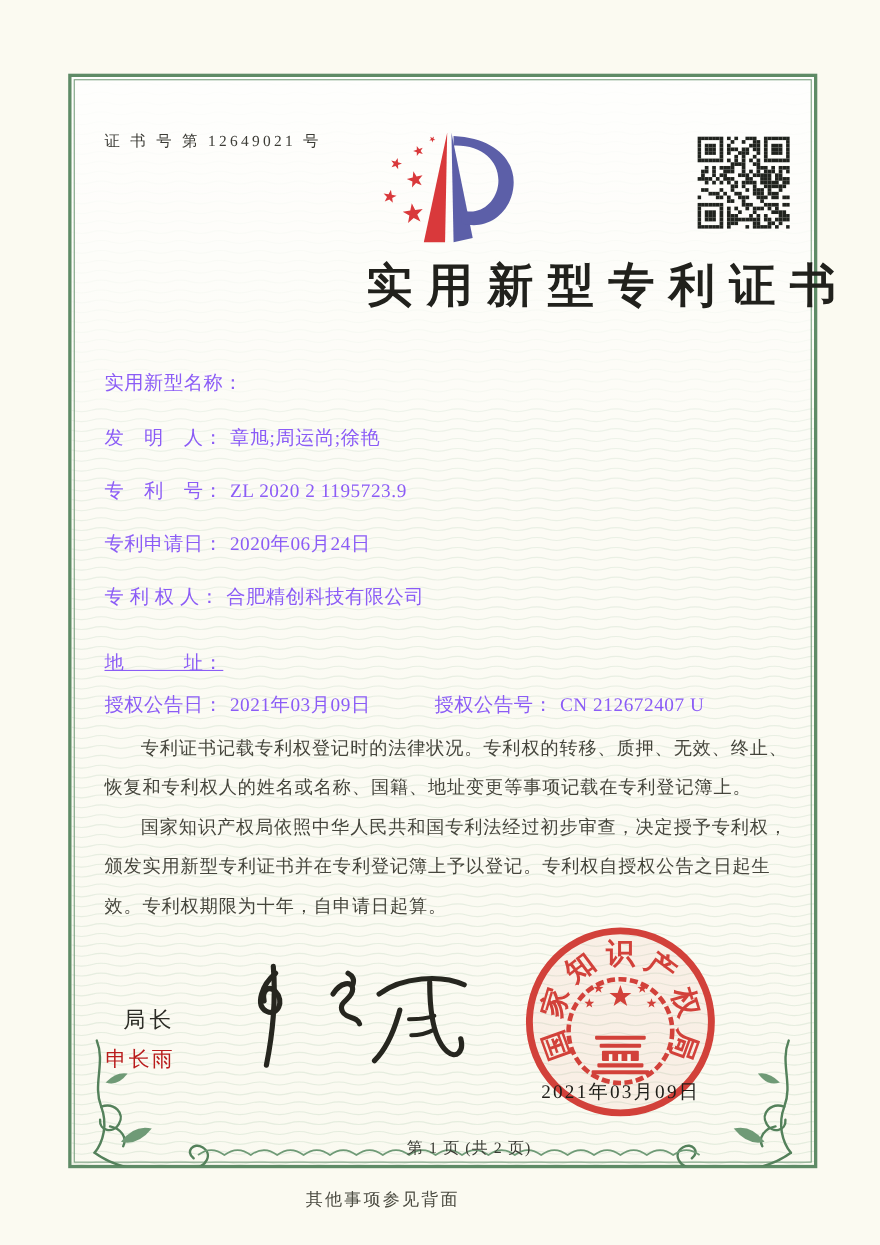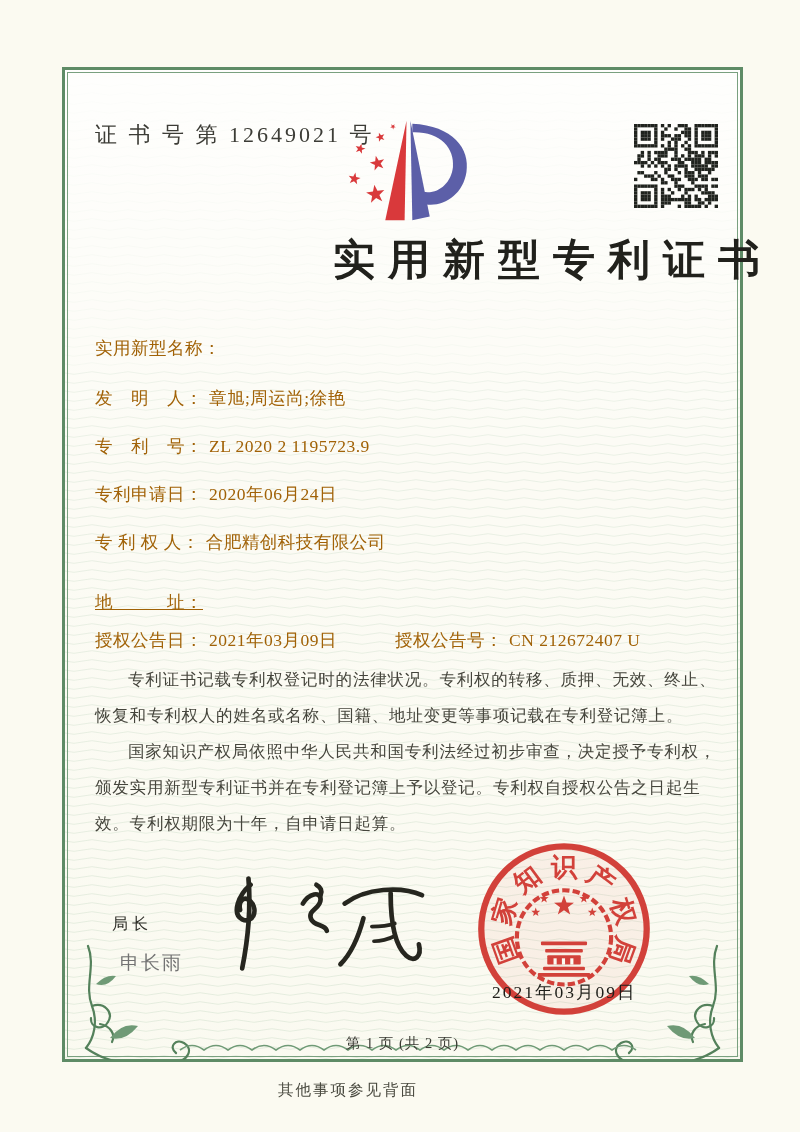--- a/index.html
+++ b/index.html
@@ -19,62 +19,62 @@
     background:linear-gradient(180deg, rgba(255,255,255,.85) 0%, rgba(255,255,255,.25) 40%, rgba(244,248,236,.1) 100%);
   }
   .frame-inner{
     position:absolute;inset:2px;
     border:1px solid #79a07f;
   }
   .waves{position:absolute;left:65px;top:70px;width:676px;height:990px;pointer-events:none;}
   
   .cert-no{
     position:absolute;left:95px;top:120px;
-    font-size:22px;letter-spacing:3px;color:#3c3c36;
+    font-size:14px;letter-spacing:3px;color:#3c3c36;
   }
   .logo{position:absolute;left:335px;top:116px;width:145px;height:112px;}
   .qr{position:absolute;left:634px;top:124px;width:84px;height:84px;}
   .title{
     position:absolute;left:62px;top:232px;width:681px;
     text-align:right;font-size:42px;font-weight:600;color:#21211c;
     letter-spacing:13px;text-indent:13px;margin-left:30px;
   }
   
   .fields{position:absolute;left:95px;top:0;width:620px;}
-  .frow{position:absolute;display:flex;align-items:flex-start;font-size:17.5px;color:#a16207;}
+  .frow{position:absolute;display:flex;align-items:flex-start;font-size:17.5px;color:#8b5cf6;}
   .frow .lab{flex:0 0 auto;white-space:pre;letter-spacing:.5px;}
   .frow .val{margin-left:6px;letter-spacing:.5px;line-height:1.45;}
   .r-name{top:336px;}
   .r-inventor{top:386px;}
   .r-patno{top:434px;}
   .r-filing{top:482px;}
   .r-patentee{top:530px;}
   .r-address{top:590px;text-decoration:underline;}
   .r-address .val{width:462px;}
   .r-grant{top:628px;width:620px;}
   .pair2{position:absolute;left:300px;top:0;display:flex;justify-content:space-between;}
   
   .legal{
     position:absolute;left:95px;top:662px;width:622px;
     font-size:16.5px;line-height:2.18;color:#45453c;letter-spacing:.8px;
   }
   .legal p{margin:0;text-indent:2em;}
   
-  .director{position:absolute;left:112px;top:914px;font-size:16px;color:#2c2c26;letter-spacing:4px;}
-  .director-name{position:absolute;left:120px;top:950px;font-size:19px;color:#737373;letter-spacing:2px;}
+  .director{position:absolute;left:112px;top:914px;font-size:20px;color:#2c2c26;letter-spacing:4px;}
+  .director-name{position:absolute;left:96px;top:950px;font-size:19px;color:#b91c1c;letter-spacing:2px;}
   .sig{position:absolute;left:215px;top:872px;width:230px;height:105px;}
   .seal{position:absolute;left:475px;top:840px;width:178px;height:178px;}
   .seal-date{
     position:absolute;left:492px;top:980px;
     font-size:17.5px;letter-spacing:2px;color:#1e1e19;z-index:3;
   }
   
   .page-num{
     position:absolute;left:62px;top:1034px;width:681px;text-align:center;
-    font-size:14.5px;color:#3a3a33;letter-spacing:1px;
+    font-size:14.5px;color:#3a3a33;letter-spacing:1px;padding-left:24px;
   }
   .back-note{
     position:absolute;left:0;top:1080px;width:696px;text-align:center;
     font-size:15.5px;color:#4a4a40;letter-spacing:2px;
   }
   .bottom-deco{position:absolute;left:62px;top:930px;width:681px;height:130px;pointer-events:none;}
 </style>
 </head>
 <body>
 

